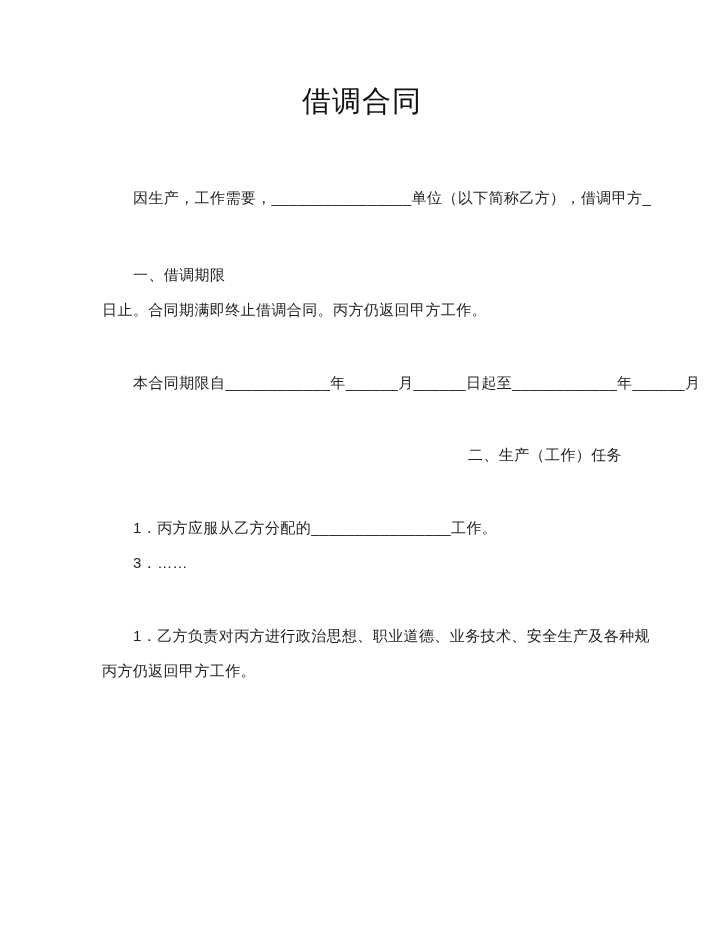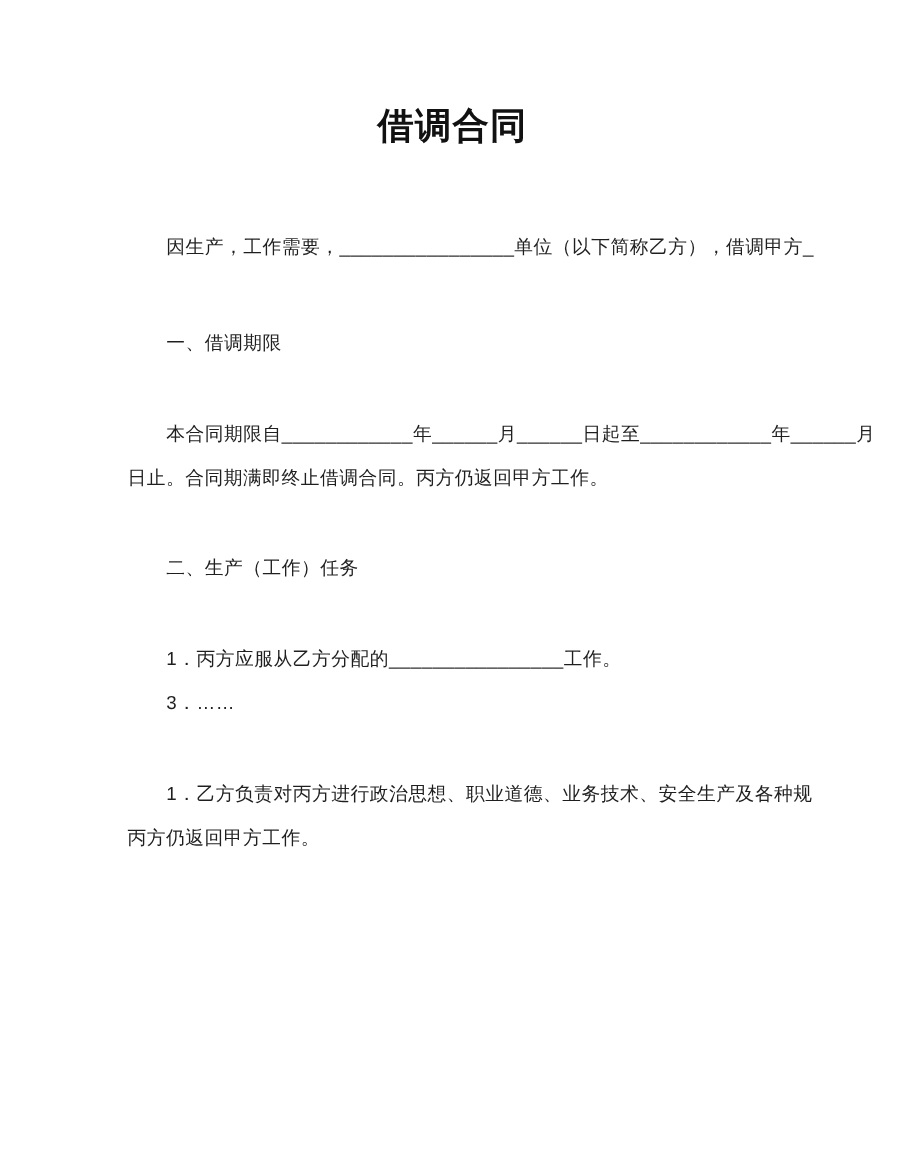--- a/index.html
+++ b/index.html
@@ -19,56 +19,56 @@
     height: 931px;
     box-sizing: border-box;
     padding: 0 98px 0 102px;
     background: #ffffff;
     overflow: hidden;
   }
   .title {
     margin: 80px 0 0 0;
     font-size: 29px;
     line-height: 42px;
-    font-weight: 700;
+    font-weight: 400;
     text-align: center;
     letter-spacing: 1px;
     color: #111111;
   }
   .line {
     font-size: 15px;
     line-height: 35px;
     letter-spacing: 0.4px;
     white-space: nowrap;
     color: #1f1f1f;
   }
   .indent { padding-left: 31px; }
   .l1  { margin-top: 58px; }
   .l3  { margin-top: 42px; }
   .l4  { margin-top: 38px; }
-  .l6  { margin-top: 37px; }
+  .l6  { margin-top: 37px; text-align: right; }
   .l7  { margin-top: 38px; }
   .l10 { margin-top: 42px; }
   .l11 { margin-top: 38px; }
 </style>
 </head>
 <body>
 
 <div class="page">
 
   <h1 class="title">借调合同</h1>
 
   <div class="line indent l1">因生产，工作需要，________________单位（以下简称乙方），借调甲方_</div>
 
 
   <div class="line indent l3">一、借调期限</div>
 
+  <div class="line">日止。合同期满即终止借调合同。丙方仍返回甲方工作。</div>
+
   <div class="line indent l4">本合同期限自____________年______月______日起至____________年______月</div>
-
-  <div class="line">日止。合同期满即终止借调合同。丙方仍返回甲方工作。</div>
 
   <div class="line indent l6">二、生产（工作）任务</div>
 
   <div class="line indent l7">1．丙方应服从乙方分配的________________工作。</div>
 
 
   <div class="line indent">3．……</div>
 
 
   <div class="line indent l11">1．乙方负责对丙方进行政治思想、职业道德、业务技术、安全生产及各种规</div>

